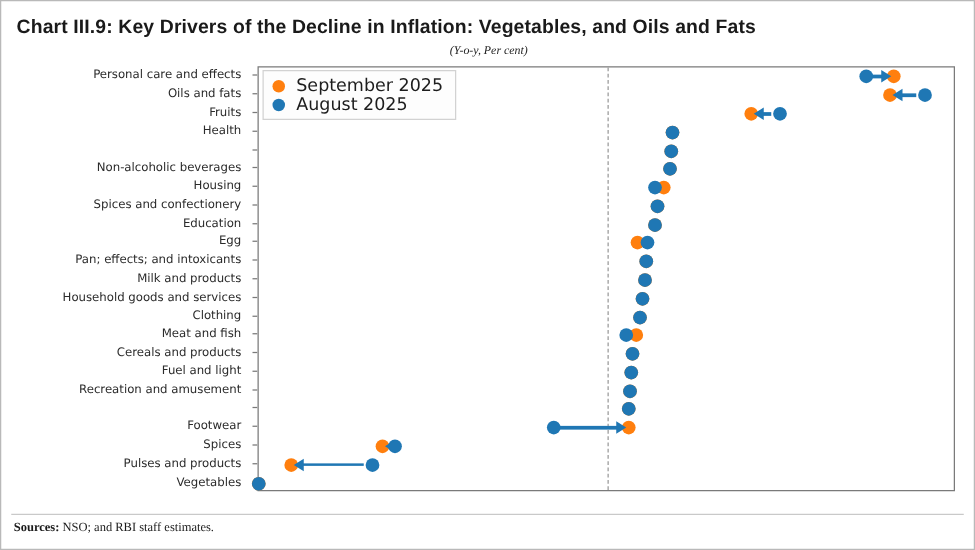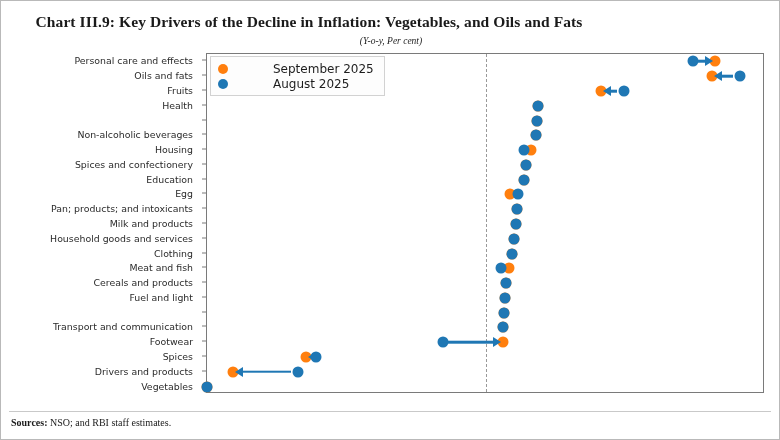--- a/index.html
+++ b/index.html
@@ -13,21 +13,21 @@
     position:relative;
     width:780px;height:440px;
     box-sizing:border-box;
     border:1px solid #b9b9b9;
     background:#fff;
   }
   
   #title{
     position:absolute;left:0;top:12px;width:616px;
     text-align:center;
-    font-family:Liberation Serif, serif;
+    font-family:Liberation Sans, sans-serif;
     font-weight:bold;
     font-size:15.5px;
     color:#1a1a1a;
     letter-spacing:0.1px;
   }
   #subtitle{
     position:absolute;left:0;top:35px;width:780px;
     text-align:center;
     font-family:"Liberation Serif", serif;
     font-style:italic;
@@ -118,21 +118,21 @@
     flex-direction:column;
     gap:2px;
   }
   .legend-row{display:flex;align-items:center;gap:9px;height:13px;}
   .legend-swatch{
     width:10px;height:10px;border-radius:50%;
     flex:0 0 auto;
   }
   .legend-swatch.sep{background:#ff7f0e;}
   .legend-swatch.aug{background:#1f77b4;}
-  .legend-text{font-size:12px;color:#1d1d1d;white-space:nowrap;margin-left:36px;}
+  .legend-text{font-size:14px;color:#1d1d1d;white-space:nowrap;}
   
   #footer-sep{
     position:absolute;left:8px;right:8px;top:410px;
     border-top:1px solid #c9c9c9;
   }
   #sources{
     position:absolute;left:10px;top:416px;
     font-family:"Liberation Serif", serif;
     font-size:10px;color:#1a1a1a;
   }
@@ -159,42 +159,42 @@
       <div class="ylabel" style="top: 81.3043px;">Non-alcoholic beverages</div>
       <div class="ytick" style="top: 81.3043px; left: 201px;"></div>
       <div class="ylabel" style="top: 96.087px;">Housing</div>
       <div class="ytick" style="top: 96.087px; left: 201px;"></div>
       <div class="ylabel" style="top: 110.87px;">Spices and confectionery</div>
       <div class="ytick" style="top: 110.87px; left: 201px;"></div>
       <div class="ylabel" style="top: 125.652px; text-align: right;">Education</div>
       <div class="ytick" style="top: 125.652px; left: 201px;"></div>
       <div class="ylabel" style="top: 140.435px;">Egg</div>
       <div class="ytick" style="top: 140.435px; left: 201px;"></div>
-      <div class="ylabel" style="top: 155.217px;">Pan; products; and intoxicants</div>
+      <div class="ylabel" style="top: 155.217px;">Pan; effects; and intoxicants</div>
       <div class="ytick" style="top: 155.217px; left: 201px;"></div>
       <div class="ylabel" style="top: 170px;">Milk and products</div>
       <div class="ytick" style="top: 170px; left: 201px;"></div>
       <div class="ylabel" style="top: 184.783px;">Household goods and services</div>
       <div class="ytick" style="top: 184.783px; left: 201px;"></div>
       <div class="ylabel" style="top: 199.565px;">Clothing</div>
       <div class="ytick" style="top: 199.565px; left: 201px;"></div>
       <div class="ylabel" style="top: 214.348px;">Meat and fish</div>
       <div class="ytick" style="top: 214.348px; left: 201px;"></div>
       <div class="ylabel" style="top: 229.13px;">Cereals and products</div>
       <div class="ytick" style="top: 229.13px; left: 201px;"></div>
       <div class="ylabel" style="top: 243.913px;">Fuel and light</div>
       <div class="ytick" style="top: 243.913px; left: 201px;"></div>
+      <div class="ylabel" style="top: 258.696px;">Recreation and amusement</div>
       <div class="ytick" style="top: 258.696px; left: 201px;"></div>
-      <div class="ylabel" style="top: 273.478px;">Transport and communication</div>
       <div class="ytick" style="top: 273.478px; left: 201px;"></div>
       <div class="ylabel" style="top: 288.261px;">Footwear</div>
       <div class="ytick" style="top: 288.261px; left: 201px;"></div>
       <div class="ylabel" style="top: 303.043px;">Spices</div>
       <div class="ytick" style="top: 303.043px; left: 201px;"></div>
-      <div class="ylabel" style="top: 317.826px;">Drivers and products</div>
+      <div class="ylabel" style="top: 317.826px;">Pulses and products</div>
       <div class="ytick" style="top: 317.826px; left: 201px;"></div>
       <div class="ylabel" style="top: 332.609px;">Vegetables</div>
       <div class="ytick" style="top: 332.609px; left: 201px;"></div>
     </div>
 
   <div id="plot">
     <div id="zeroline" style="left: 279px;"></div>
     <div id="markers">
         <div class="row-marker">
           <div class="arrow-line" style="left: 487.579px; top: 7.3913px; width: 13.5574px;"></div>

